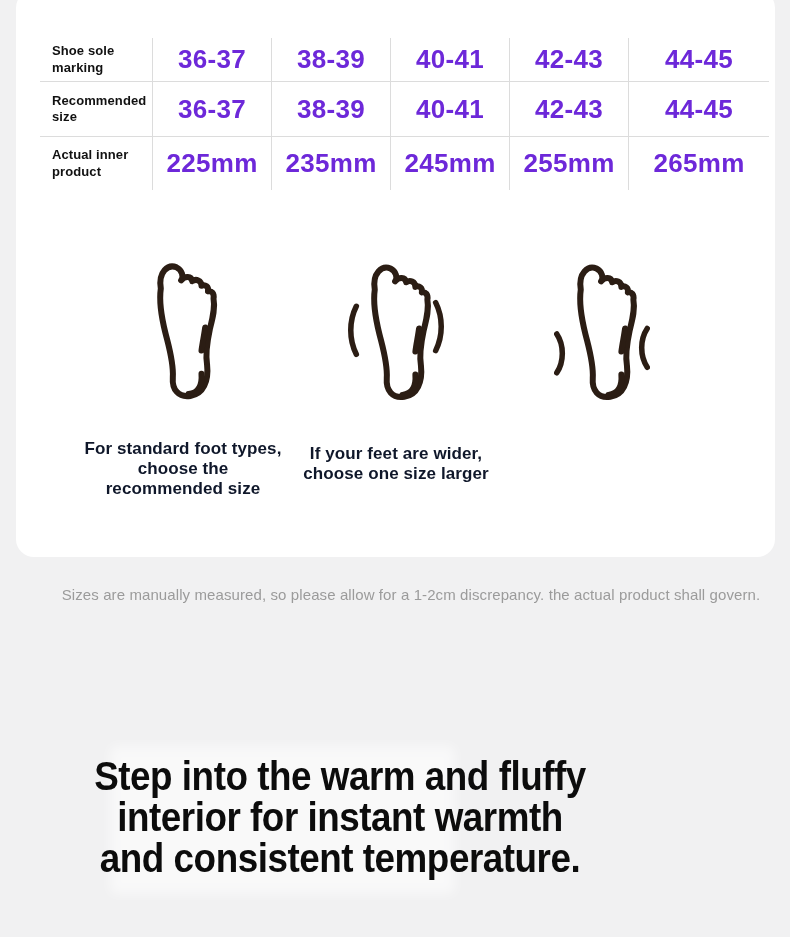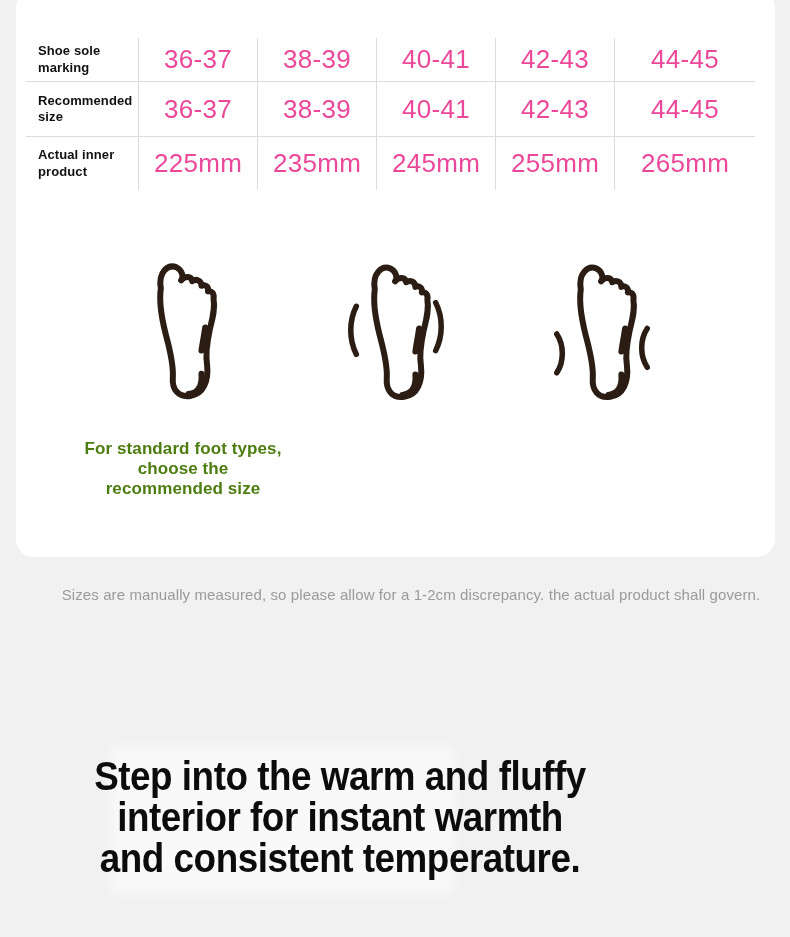--- a/index.html
+++ b/index.html
@@ -17,21 +17,21 @@
     position: absolute;
     left: 16px; top: -10px;
     width: 759px; height: 567px;
     background: #ffffff;
     border-radius: 18px;
   }
 
   
   .size-table {
     position: absolute;
-    left: 10px; top: 48px;
+    left: 24px; top: 48px;
     width: 730px;
     display: grid;
     grid-template-columns: 112px 119px 119px 119px 119px 141px;
   }
   .size-table .cell {
     display: flex;
     align-items: center;
     justify-content: center;
   }
   .size-table .row1 .cell { height: 44px; }
@@ -44,38 +44,38 @@
     justify-content: flex-start;
     padding-left: 12px;
     padding-right: 14px;
     font-size: 13px;
     font-weight: bold;
     line-height: 1.25;
     letter-spacing: 0.1px;
   }
   .size-table .cell.value {
     font-size: 26px;
-    font-weight: 400;
+    font-weight: 700;
     letter-spacing: 0.3px;
-    color: #ec4899;
+    color: #6d28d9;
   }
 
   
   .fit-col { position: absolute; width: 224px; text-align: center; }
   .fit-col-1 { left: 71px;  top: 253px; }
   .fit-col-2 { left: 284px; top: 256px; }
   .fit-col-3 { left: 490px; top: 256px; }
   .fit-col svg { display: inline-block; }
   .fit-caption {
     margin-top: 22px;
     font-size: 17px;
     font-weight: bold;
     line-height: 1.18;
     white-space: pre-line;
-    color: #4d7c0f;
+    color: #0f172a;
     letter-spacing: 0.1px;
   }
   .fit-col-2 .fit-caption { margin-top: 28px; }
   .fit-col-3 .fit-caption { margin-top: 24px; }
 
   
   .disclaimer {
     position: absolute;
     left: 0; top: 586px;
     width: 790px;
@@ -165,20 +165,22 @@
     <svg width="96" height="156" viewBox="0 0 104 160">
       <g transform="translate(13,0)">
         <path class="foot-stroke" d="M 16 32 C 13 14, 24 5, 33 9 C 39 12, 41 19, 38 23 C 42 18, 49 18, 50 24 C 54 21, 60 23, 60 29 C 64 27, 68 30, 67 35 C 71 34, 74 37, 73 43 C 75 53, 72 64, 69 76 C 66 90, 64 102, 66 114 C 68 132, 62 146, 48 148 C 35 150, 28 141, 29 128 C 30 112, 25 96, 21 80 C 17 64, 14 46, 16 32 Z"></path>
         <path class="foot-stroke" d="M 64 74 C 63 82, 61 91, 60 99"></path>
         <path class="foot-stroke" d="M 60 124 C 61 137, 56 145, 46 146"></path>
       </g>
       <path class="foot-arc" d="M 9 50 C 1 66, 1 86, 9 102"></path>
       <path class="foot-arc" d="M 95 46 C 103 62, 103 82, 95 98"></path>
     </svg>
   </span>
+  <div class="fit-caption">If your feet are wider,
+choose one size larger</div>
 </div>
 
 <div class="fit-col fit-col-3">
   <span>
     <svg width="96" height="156" viewBox="0 0 104 160">
       <g transform="translate(13,0)">
         <path class="foot-stroke" d="M 16 32 C 13 14, 24 5, 33 9 C 39 12, 41 19, 38 23 C 42 18, 49 18, 50 24 C 54 21, 60 23, 60 29 C 64 27, 68 30, 67 35 C 71 34, 74 37, 73 43 C 75 53, 72 64, 69 76 C 66 90, 64 102, 66 114 C 68 132, 62 146, 48 148 C 35 150, 28 141, 29 128 C 30 112, 25 96, 21 80 C 17 64, 14 46, 16 32 Z"></path>
         <path class="foot-stroke" d="M 64 74 C 63 82, 61 91, 60 99"></path>
         <path class="foot-stroke" d="M 60 124 C 61 137, 56 145, 46 146"></path>
       </g>

